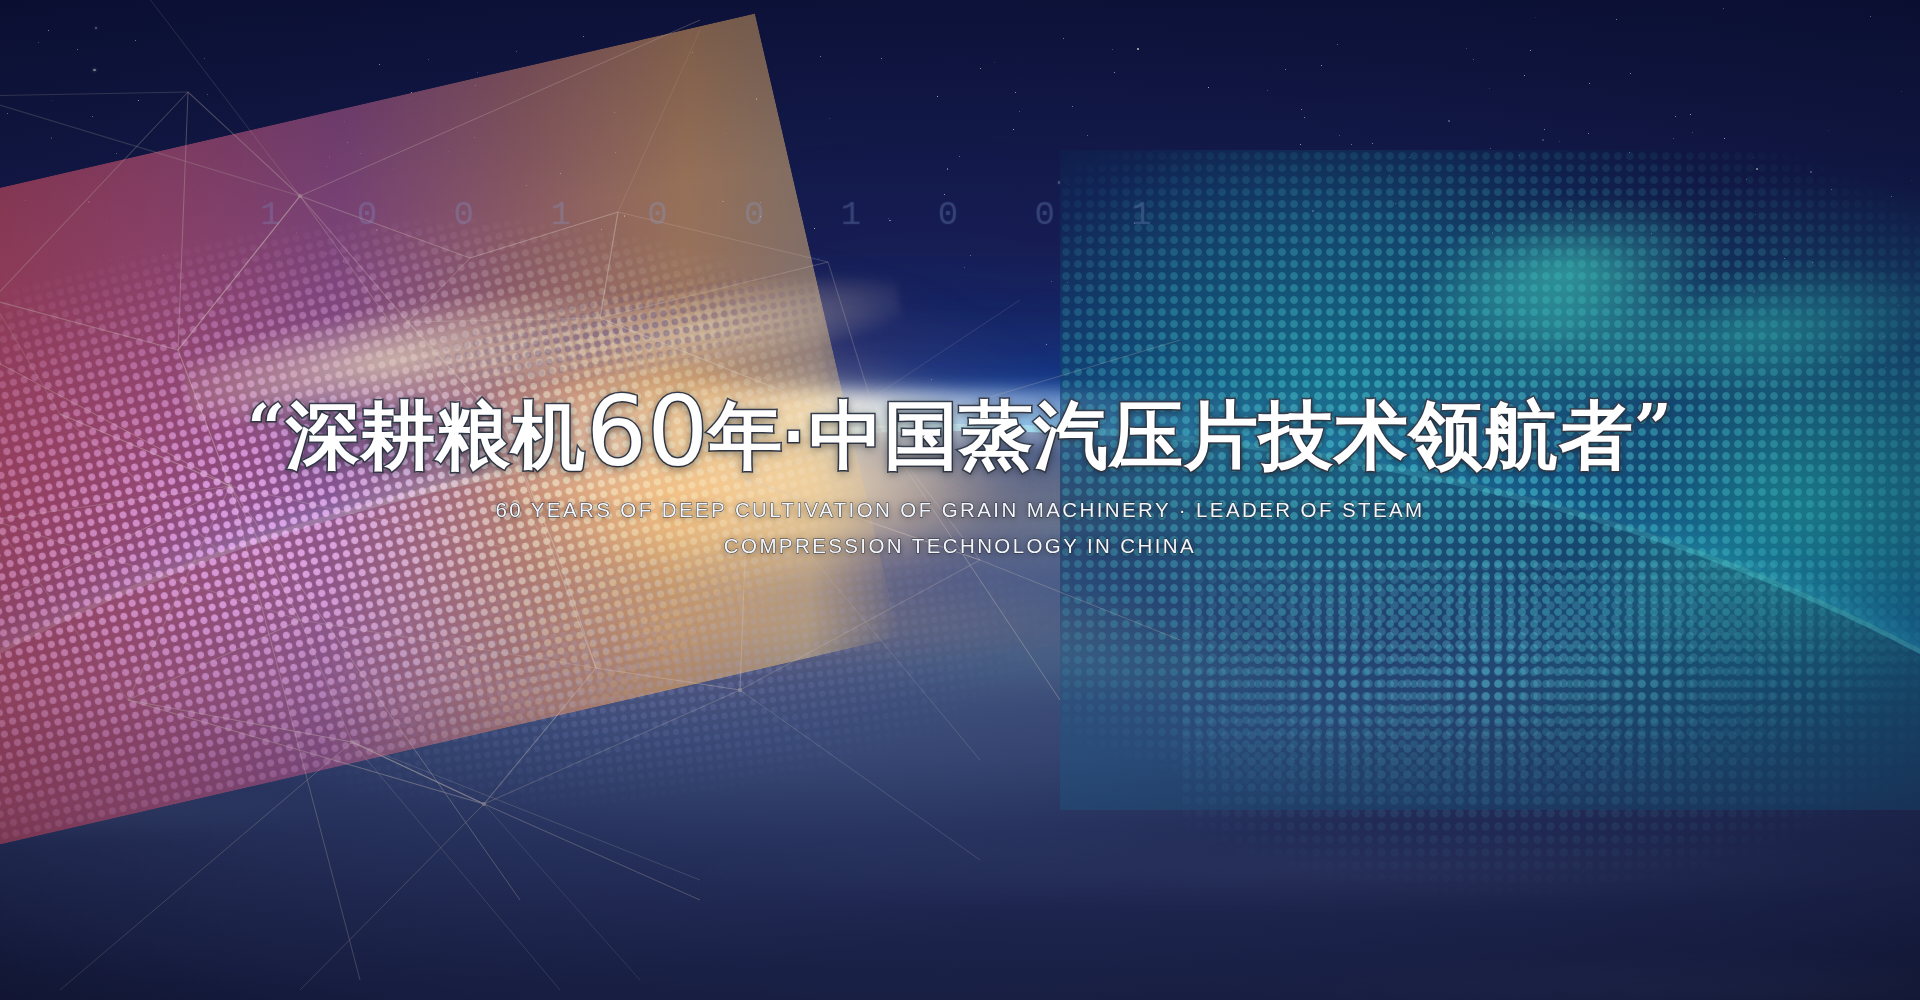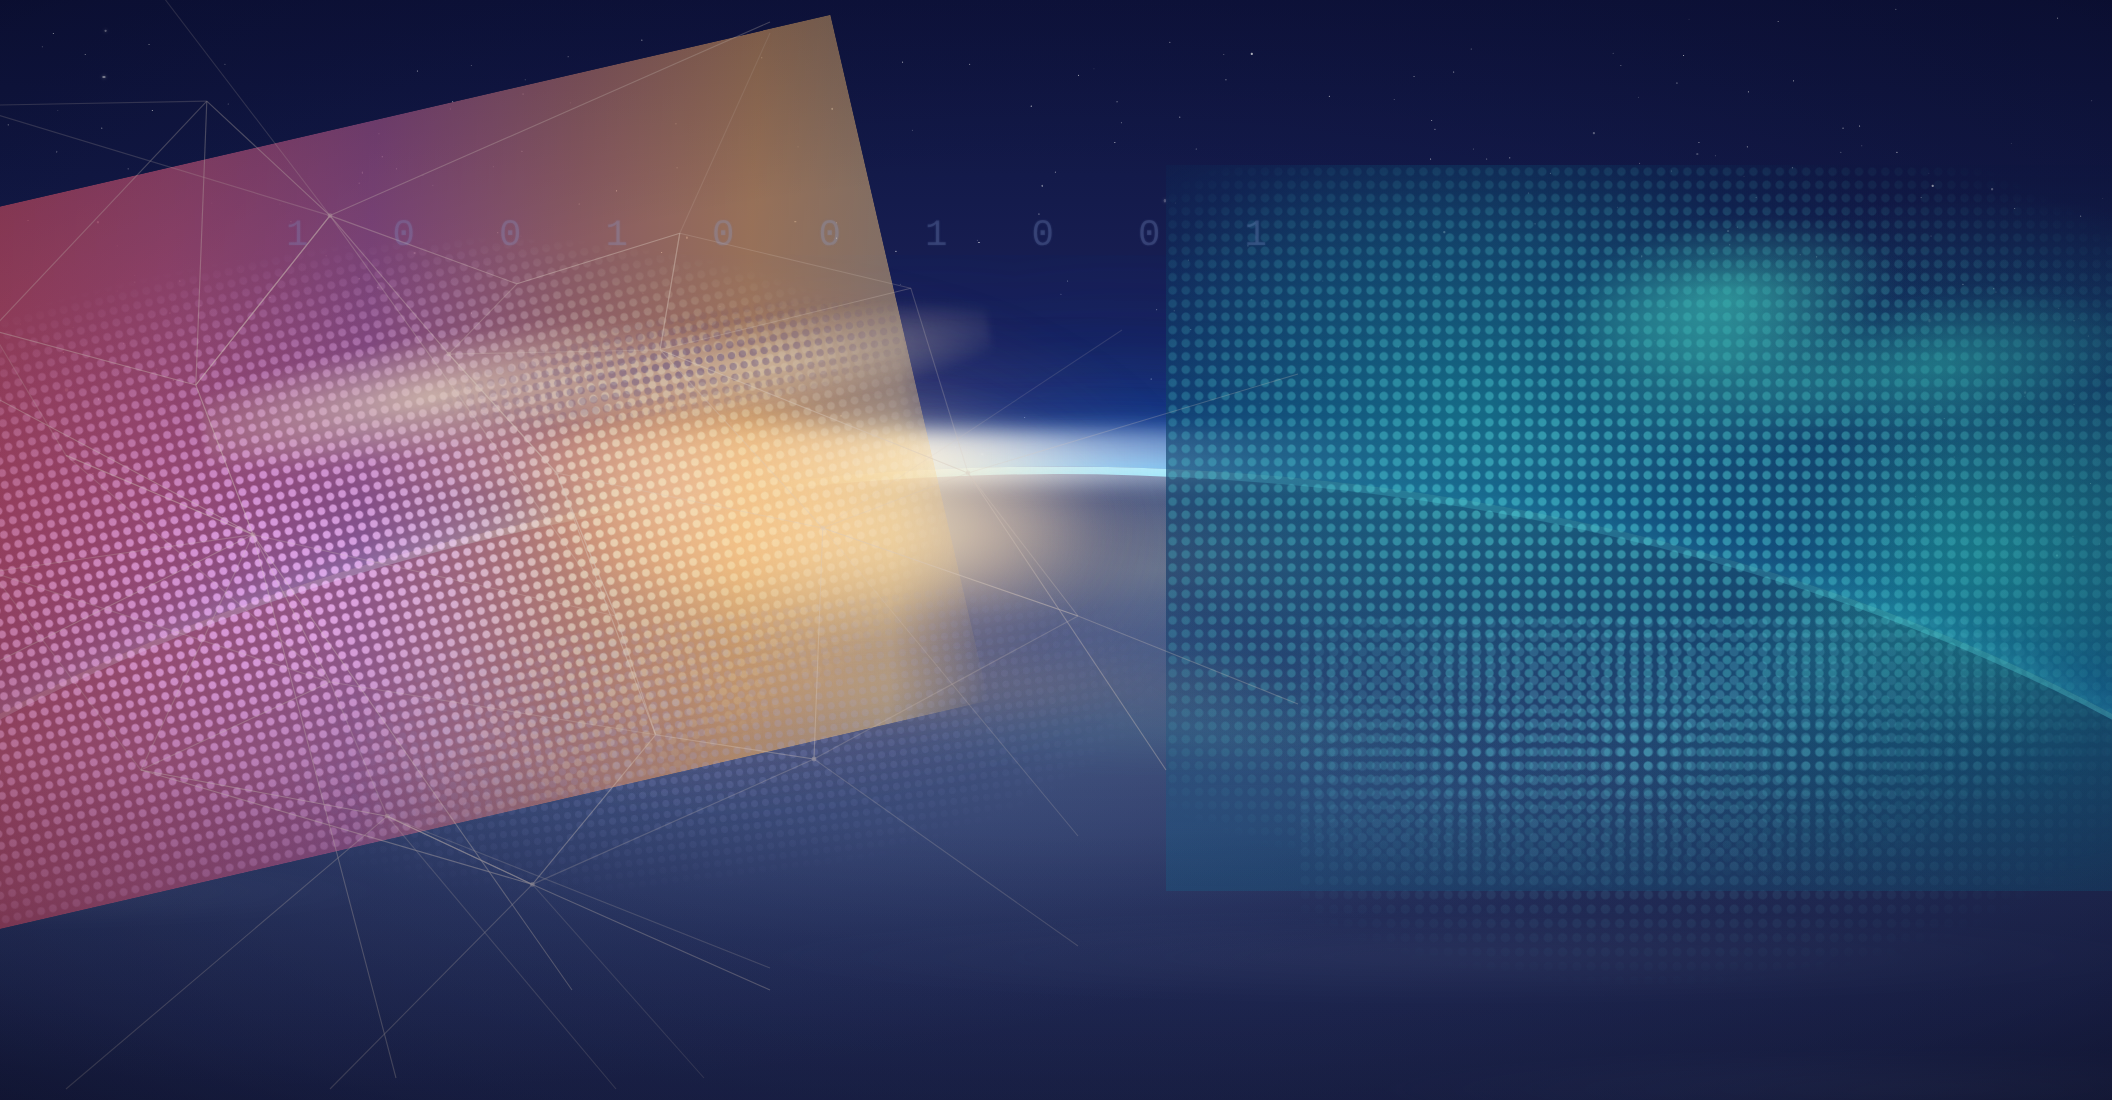--- a/index.html
+++ b/index.html
@@ -976,14 +976,21 @@
       <circle cx="880" cy="430" r="2.2" fill="#d8c9bd" opacity="0.55"></circle>
       <circle cx="408" cy="322" r="2.2" fill="#d8c9bd" opacity="0.55"></circle>
       <circle cx="506" cy="430" r="2.2" fill="#d8c9bd" opacity="0.55"></circle>
       <circle cx="740" cy="690" r="2.2" fill="#d8c9bd" opacity="0.55"></circle>
     </svg>
 
   <div id="binary">1 0 0 1 0 0 1 0 0 1</div>
 
   <div class="layer" id="vignette"></div>
 
+  <div id="textblock">
+    <div id="headline">
+      <span class="qm">“</span><span>深耕粮机</span><span class="num">60</span><span>年·中国蒸汽压片技术领航者</span><span class="qm">”</span>
+    </div>
+    <div class="sub l1">60 YEARS OF DEEP CULTIVATION OF GRAIN MACHINERY · LEADER OF STEAM</div>
+    <div class="sub l2">COMPRESSION TECHNOLOGY IN CHINA</div>
+  </div>
 
 </div>
 
 </body></html>

